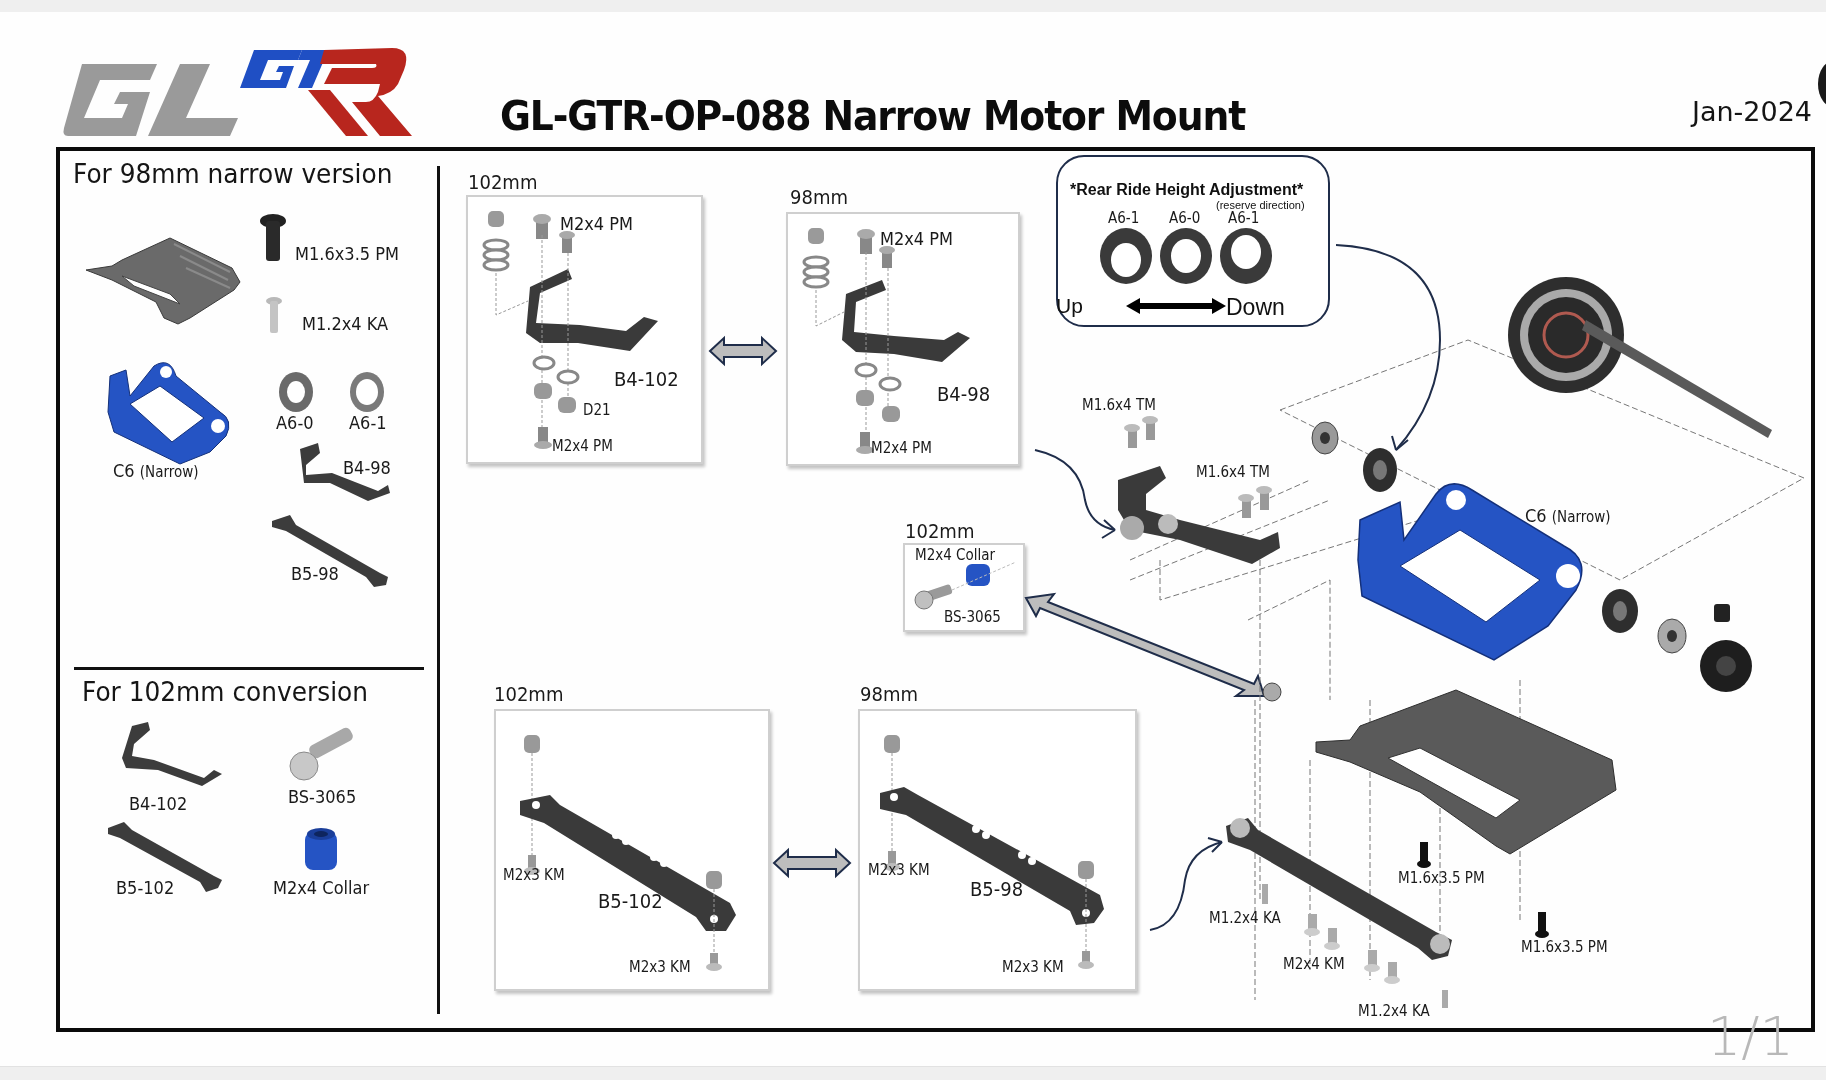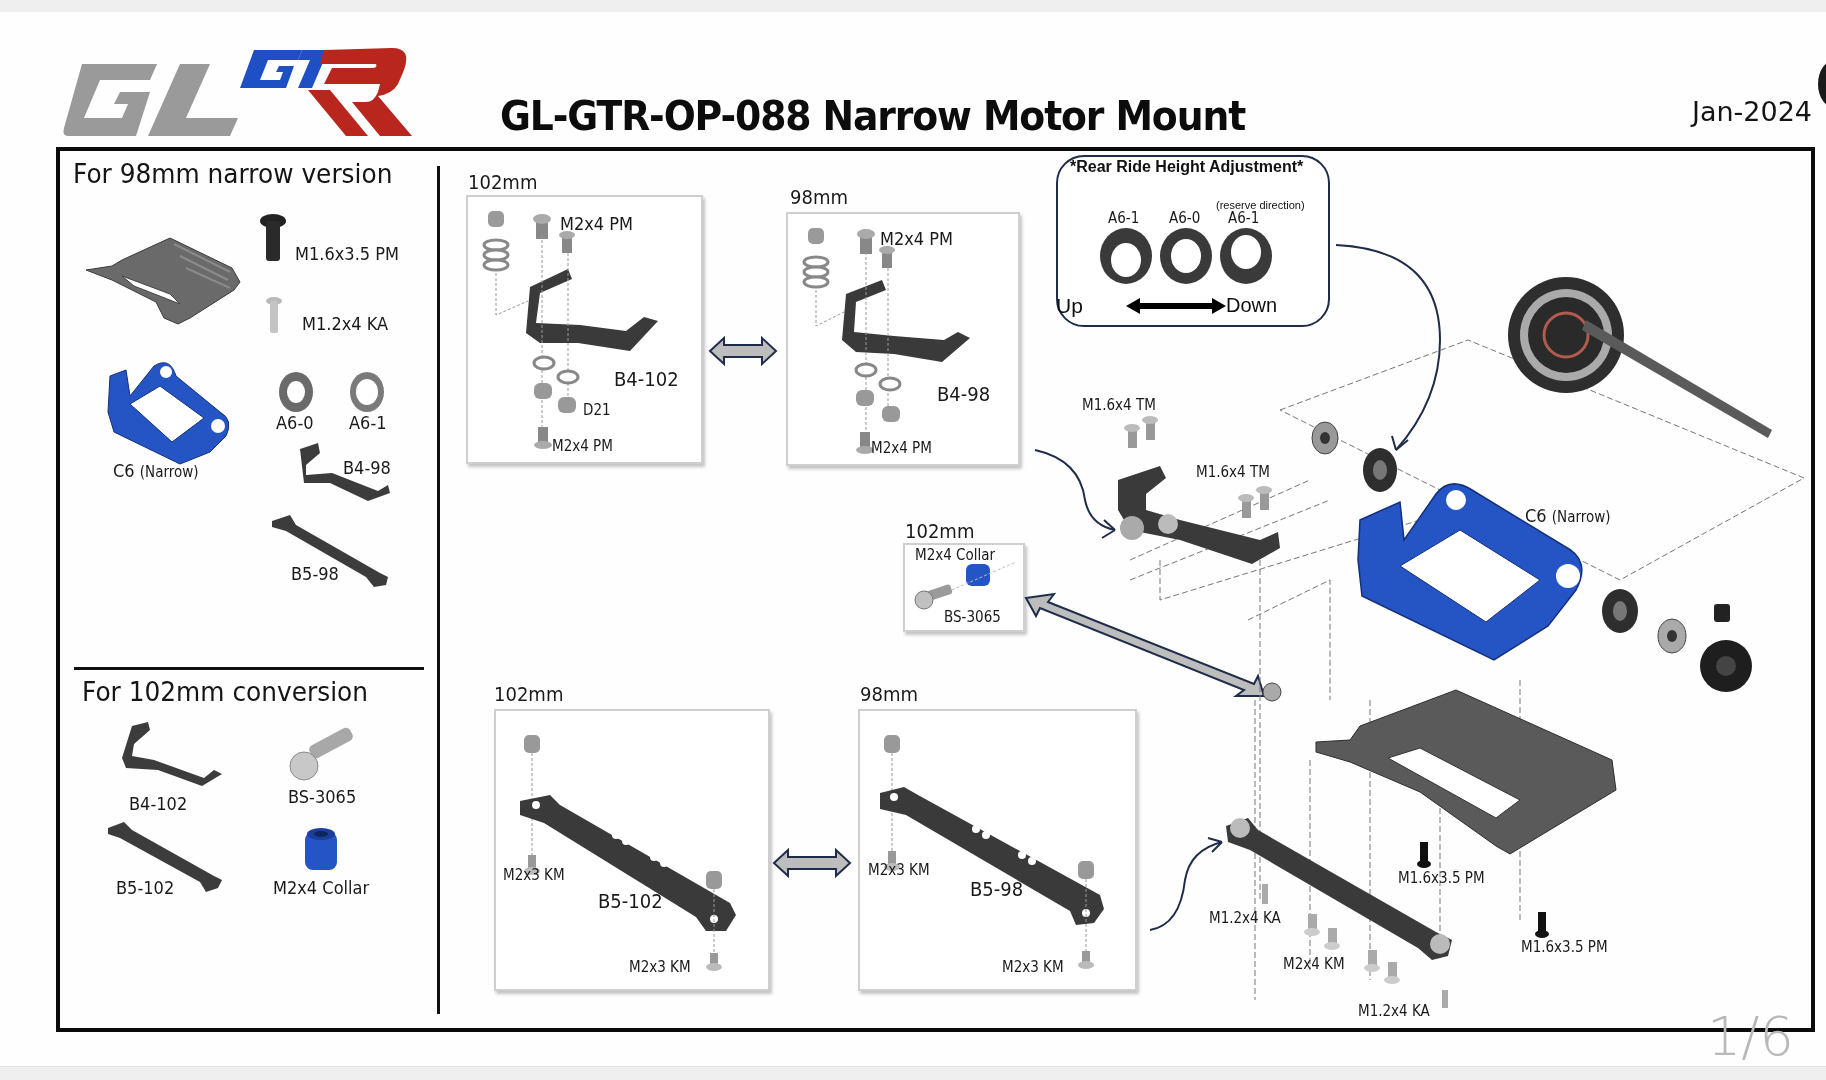--- a/index.html
+++ b/index.html
@@ -12,21 +12,21 @@
   .corner-circle{left:1818px;top:60px;width:34px;height:48px;border-radius:50%;background:#1a1a1a;}
   .frame{left:56px;top:147px;width:1751px;height:877px;border:4px solid #0b0b0b;}
   .vdiv{left:437px;top:166px;width:3px;height:848px;background:#111;}
   .hdiv{left:74px;top:667px;width:350px;height:3px;background:#111;}
   .sec-title{font-size:27px;font-family:"DejaVu Sans",sans-serif;color:#151515;transform:scaleX(0.92);transform-origin:left top;white-space:nowrap;}
   .lbl{font-size:18px;font-family:"DejaVu Sans",sans-serif;color:#1a1a1a;white-space:nowrap;transform:scaleX(0.9);transform-origin:left top;}
   .lbl-sm{font-size:15px;font-family:"DejaVu Sans",sans-serif;color:#1a1a1a;white-space:nowrap;transform:scaleX(0.9);transform-origin:left top;}
   .lbl-lg{font-size:20px;font-family:"DejaVu Sans",sans-serif;color:#1a1a1a;white-space:nowrap;transform:scaleX(0.9);transform-origin:left top;}
   .panel{background:#fff;border:2px solid #cfcfcf;box-shadow:2px 3px 3px #c4c4c4;}
   .ride-box{left:1056px;top:155px;width:270px;height:168px;border:2px solid #1f2d4a;border-radius:28px;background:#fff;}
-  .ride-title{left:1070px;top:158px;font-size:16px;font-weight:bold;font-family:"Liberation Sans",sans-serif;}
+  .ride-title{left:1070px;top:181px;font-size:16px;font-weight:bold;font-family:"Liberation Sans",sans-serif;}
   svg{position:absolute;overflow:visible;}
 </style>
 </head>
 <body>
 
 <div class="abs topband"></div>
 
 <svg style="left:62px;top:44px;" width="410" height="96" viewBox="0 0 410 96">
   <g>
     <path d="M20 20 L95 20 L88 36 L38 36 L22 74 L60 74 L66 60 L52 60 L58 48 L88 48 L74 92 L6 92 Q0 92 2 84 Z" fill="#9a9a9a"></path>
@@ -191,21 +191,21 @@
     <ellipse cx="28" cy="32" rx="15" ry="17" fill="#fff"></ellipse>
   <ellipse cx="88" cy="28" rx="26" ry="28" fill="#3a3a3a"></ellipse>
     <ellipse cx="88" cy="28" rx="15" ry="17" fill="#fff"></ellipse>
   <ellipse cx="148" cy="28" rx="26" ry="28" fill="#3a3a3a"></ellipse>
     <ellipse cx="148" cy="24" rx="15" ry="17" fill="#fff"></ellipse>
 </svg>
 <div class="abs" style="left:1056px;top:294px;font-size:21px;font-family:'Liberation Sans',sans-serif;">Up</div>
 <svg style="left:1126px;top:298px;" width="100" height="16" viewBox="0 0 100 16">
   <path d="M0 8 L14 0 L14 5 L86 5 L86 0 L100 8 L86 16 L86 11 L14 11 L14 16 Z" fill="#000"></path>
 </svg>
-<div class="abs" style="left:1226px;top:294px;font-size:20px;font-family:'Liberation Sans',sans-serif;">Down</div>
+<div class="abs" style="left:1226px;top:294px;font-size:23px;font-family:'Liberation Sans',sans-serif;">Down</div>
 
 <div class="abs lbl-lg" style="left:905px;top:519px;">102mm</div>
 <div class="abs panel" style="left:903px;top:543px;width:118px;height:85px;"></div>
 <div class="abs lbl-sm" style="left:915px;top:546px;">M2x4 Collar</div>
 <svg style="left:912px;top:562px;" width="108" height="56" viewBox="0 0 108 56">
   <rect x="12" y="26" width="28" height="10" rx="3" transform="rotate(-18 26 31)" fill="#9a9a9a"></rect>
   <circle cx="12" cy="38" r="9" fill="#c0c0c0" stroke="#777"></circle>
   <rect x="54" y="2" width="24" height="22" rx="6" fill="#2554c4"></rect>
   <line x1="40" y1="28" x2="104" y2="0" stroke="#bbb" stroke-dasharray="3 2"></line>
 </svg>
@@ -361,15 +361,15 @@
     <ellipse cx="28" cy="142" rx="8" ry="4" fill="#bbb"></ellipse>
   <rect x="214" y="136" width="16" height="18" rx="5" fill="#999"></rect>
   <line x1="222" y1="154" x2="222" y2="228" stroke="#999" stroke-dasharray="3 2"></line>
   <rect x="218" y="226" width="8" height="12" fill="#999"></rect>
     <ellipse cx="222" cy="240" rx="8" ry="4" fill="#bbb"></ellipse>
 </svg>
 <div class="abs lbl-sm" style="left:868px;top:861px;">M2x3 KM</div>
 <div class="abs lbl-lg" style="left:970px;top:877px;">B5-98</div>
 <div class="abs lbl-sm" style="left:1002px;top:958px;">M2x3 KM</div>
 
-<div class="abs" style="left:1707px;top:1005px;font-size:54px;font-family:'DejaVu Sans',sans-serif;color:#b8b8b8;font-weight:300;">1/6</div>
+<div class="abs" style="left:1707px;top:1005px;font-size:54px;font-family:'DejaVu Sans',sans-serif;color:#b8b8b8;font-weight:300;">1/1</div>
 
 <div class="abs botband"></div>
 
 </body></html>

